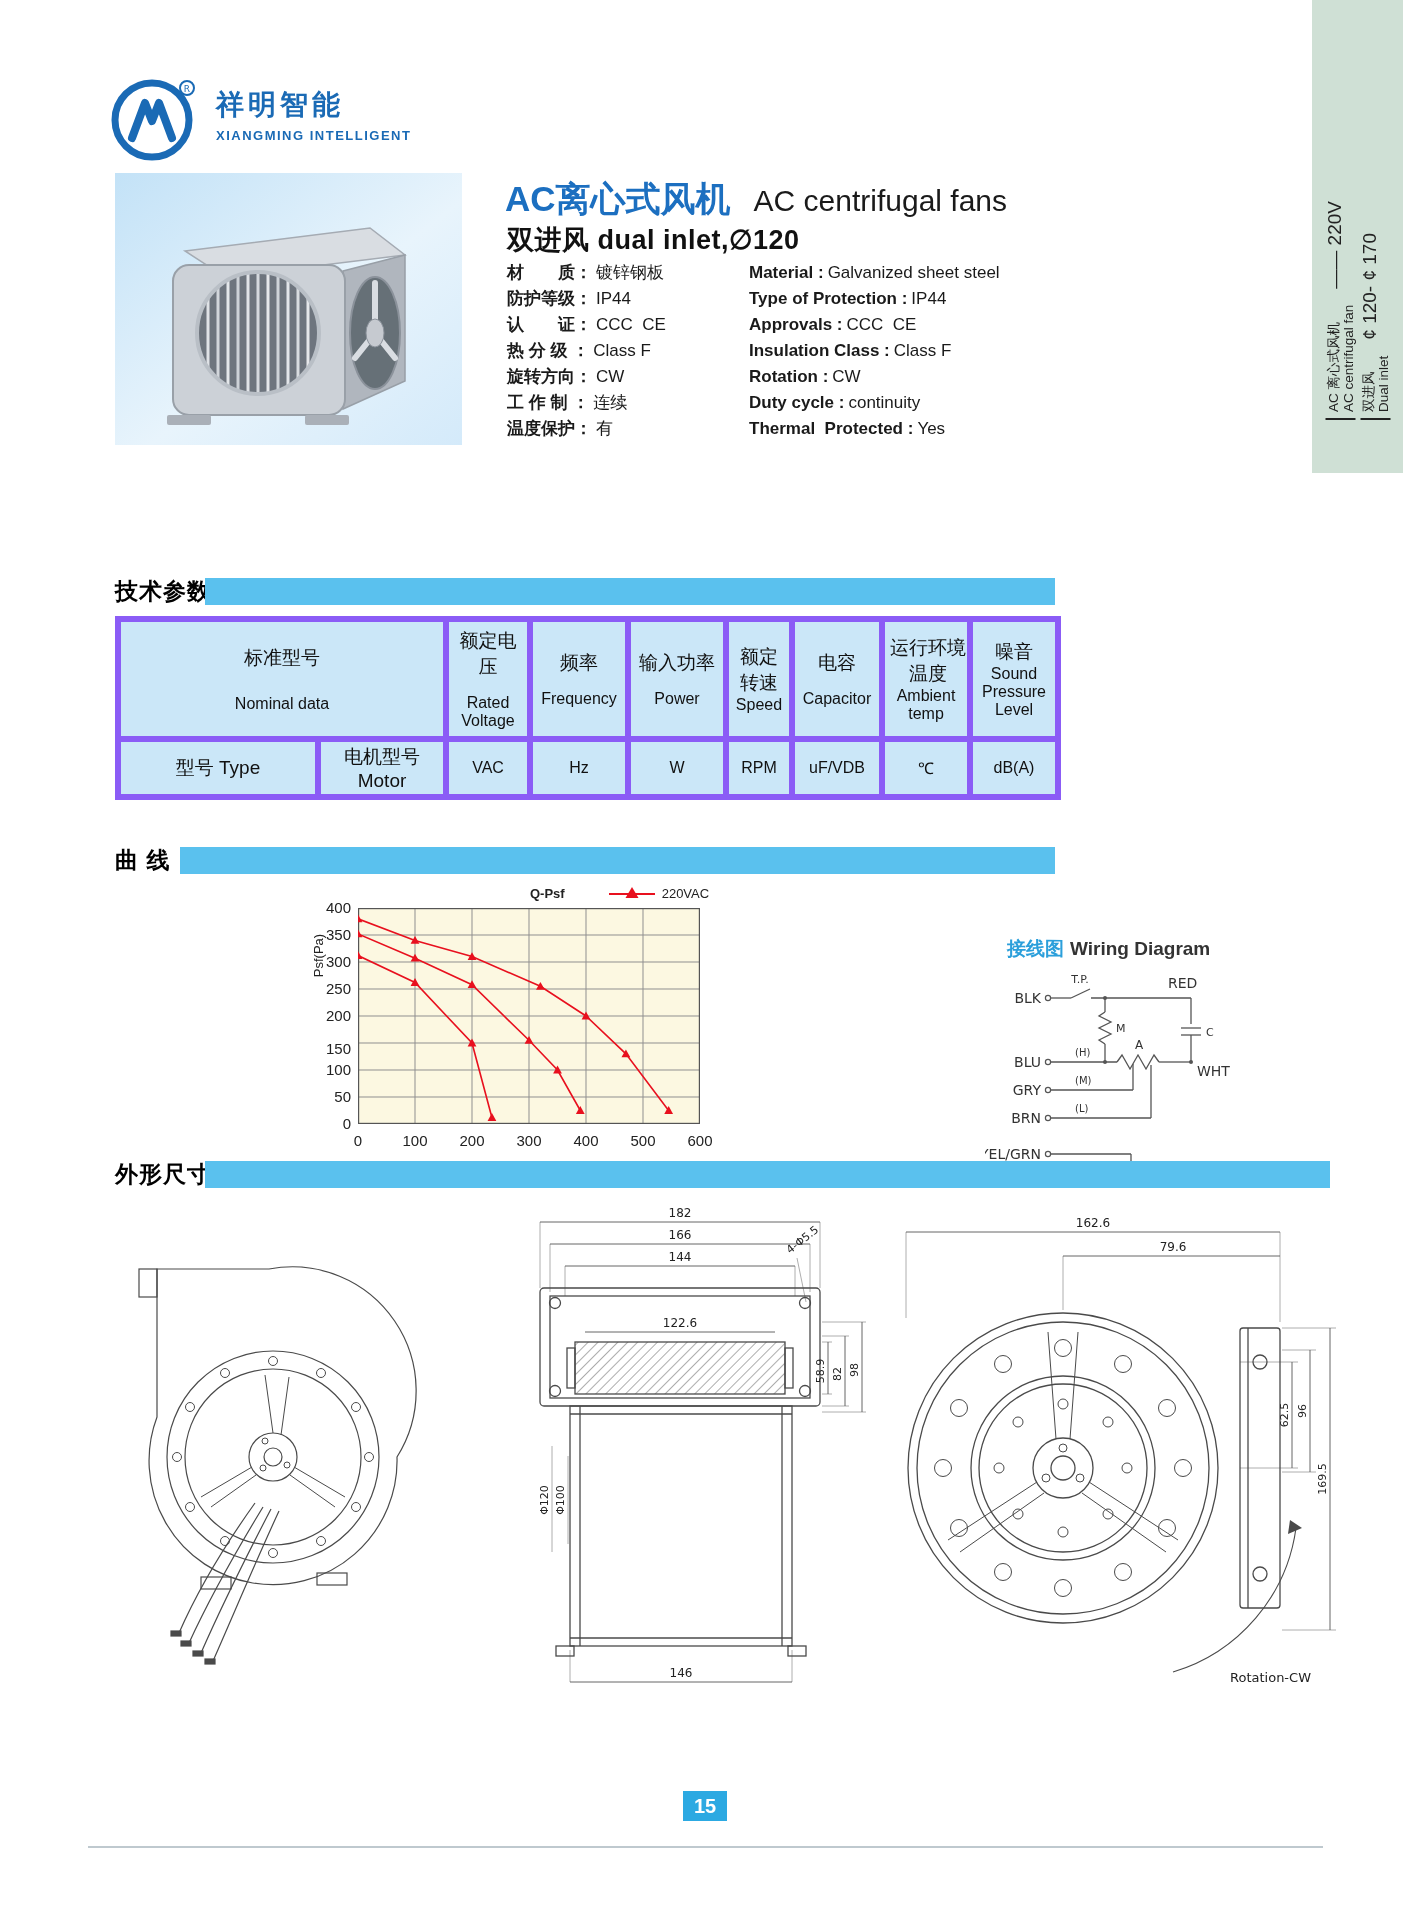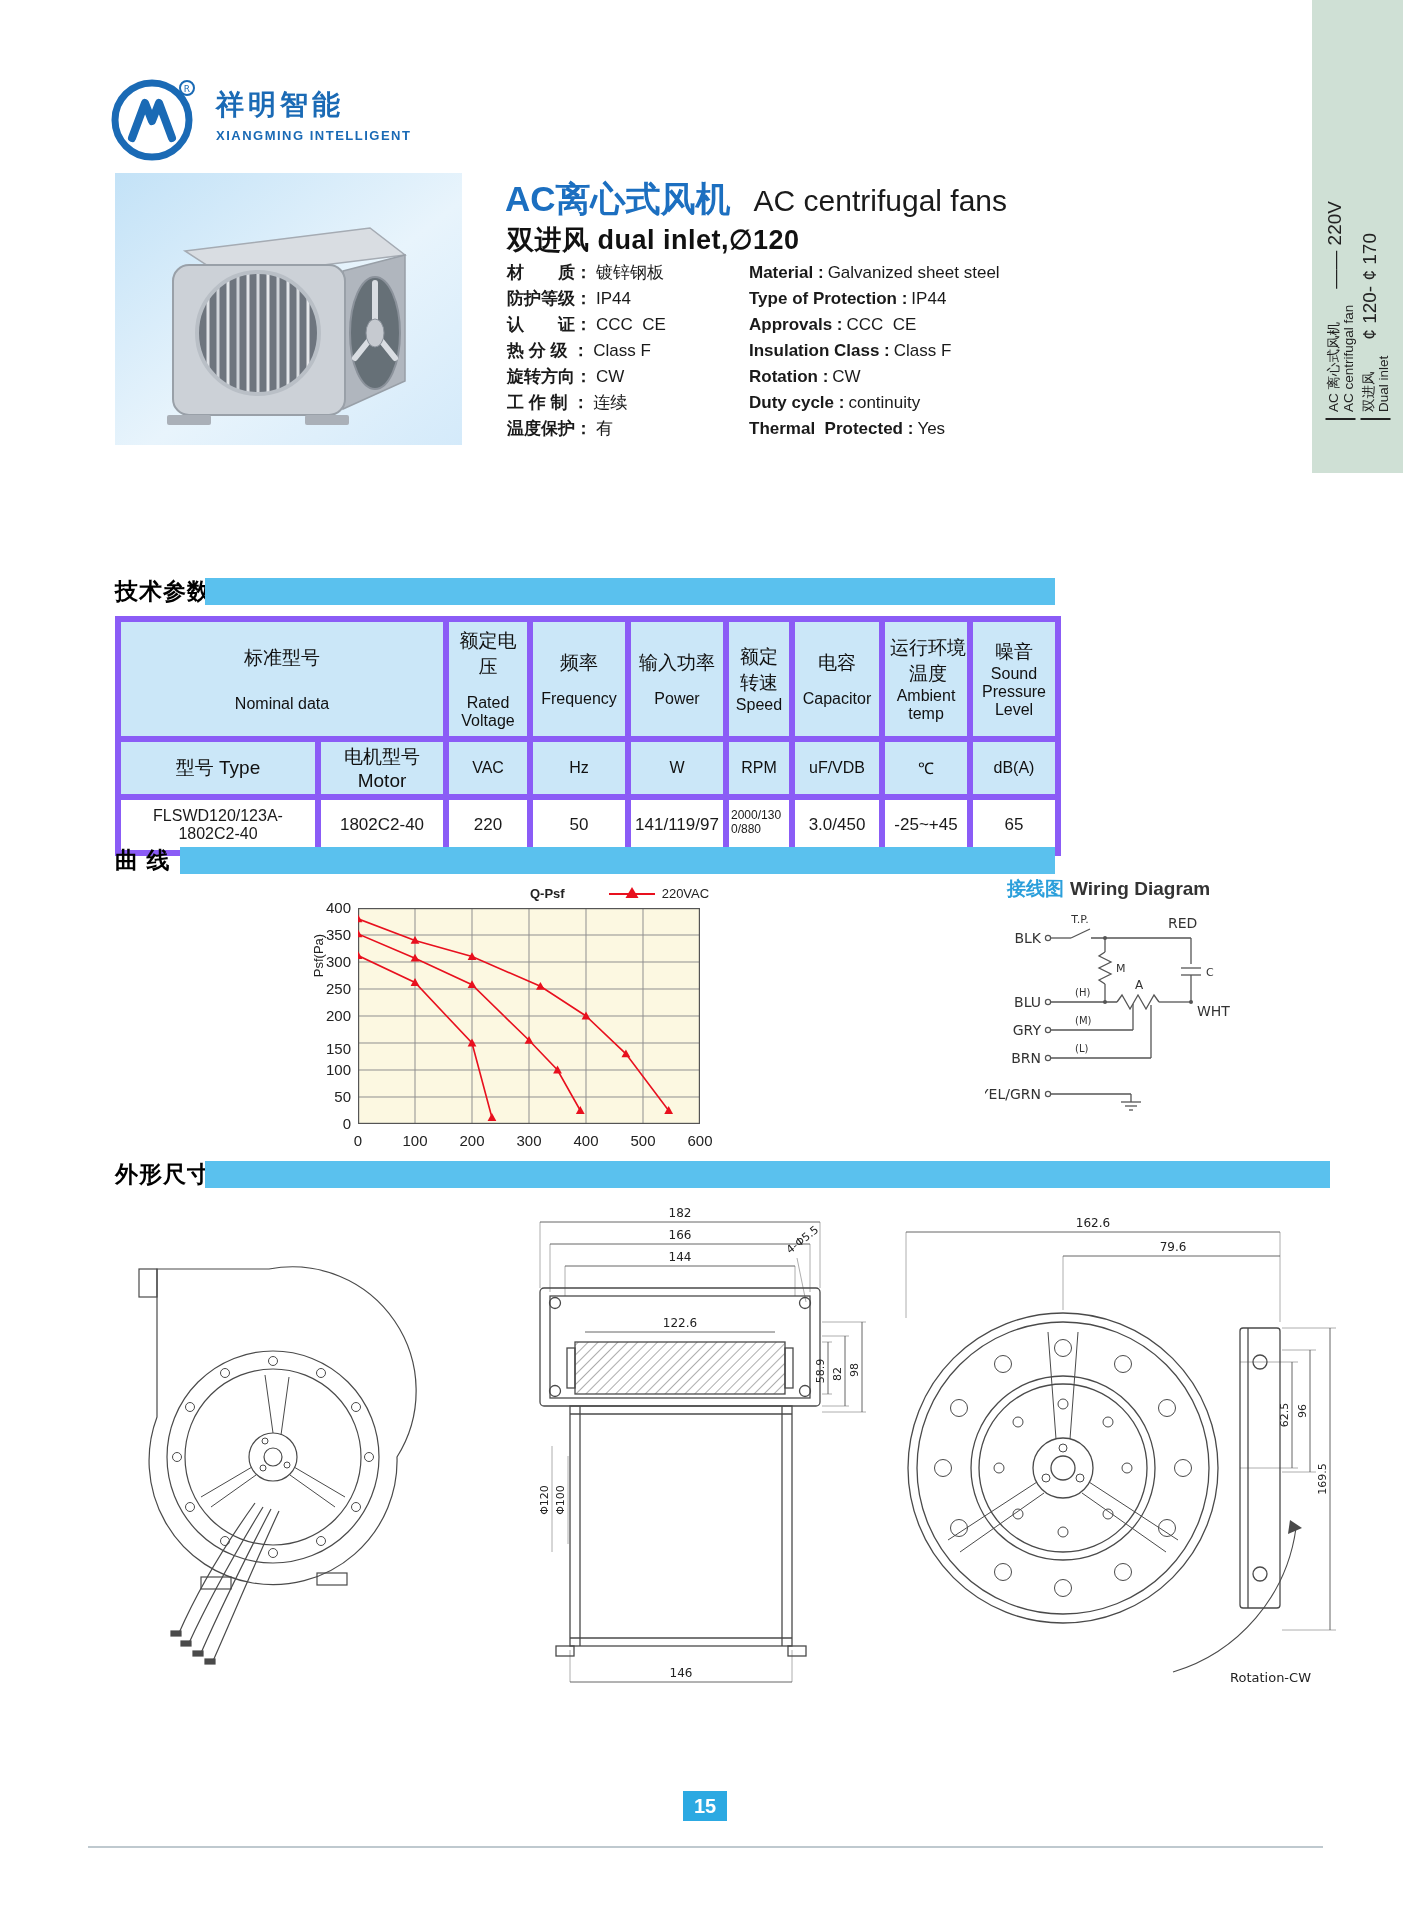--- a/index.html
+++ b/index.html
@@ -238,31 +238,20 @@
     <tr style="height:36px">
       <td class="hd hd-cn">型号  Type</td>
       <td class="hd hd-cn">电机型号  Motor</td>
       <td class="hd hd-en">VAC</td>
       <td class="hd hd-en">Hz</td>
       <td class="hd hd-en">W</td>
       <td class="hd hd-en">RPM</td>
       <td class="hd hd-en">uF/VDB</td>
       <td class="hd hd-en">℃</td>
       <td class="hd hd-en">dB(A)</td>
-    </tr>
-    <tr style="height:56px">
-      <td style="font-size:16px">FLSWD120/123A-1802C2-40</td>
-      <td>1802C2-40</td>
-      <td>220</td>
-      <td>50</td>
-      <td>141/119/97</td>
-      <td style="font-size:12px;text-align:left;word-break:break-all;vertical-align:top;padding-top:8px">2000/1300/880</td>
-      <td>3.0/450</td>
-      <td>-25~+45</td>
-      <td>65</td>
     </tr>
   </tbody>
     </table>
 
   <div class="abs sec-label" style="left:115px;top:845px">曲  线</div>
   <div class="abs secbar" style="left:180px;top:847px;width:875px"></div>
 
   <div class="abs" style="left:295px;top:878px;width:440px;height:310px">
     <div class="legend abs" style="left:235px;top:8px">
       <span style="font-weight:bold">Q-Psf</span>
@@ -329,21 +318,21 @@
         <div class="xtick" style="left: 102px; top: 254px;">100</div>
         <div class="xtick" style="left: 159px; top: 254px;">200</div>
         <div class="xtick" style="left: 216px; top: 254px;">300</div>
         <div class="xtick" style="left: 273px; top: 254px;">400</div>
         <div class="xtick" style="left: 330px; top: 254px;">500</div>
         <div class="xtick" style="left: 387px; top: 254px;">600</div>
       </div>
     <div class="abs axis-label" style="left:333px;top:280px">Q(m3/H)</div>
   </div>
 
-  <div class="abs" style="left:985px;top:872px;width:270px;height:255px">
+  <div class="abs" style="left:985px;top:932px;width:270px;height:255px">
     <div class="abs" style="left:22px;top:4px">
       <span class="wiring-title-cn">接线图</span><span class="wiring-title-en">Wiring Diagram</span>
     </div>
     <svg class="abs" style="left:0;top:36px" width="250" height="212" viewBox="0 0 250 212">
       <g stroke="#555" stroke-width="1.3" fill="none">
         <line x1="65.5" y1="30" x2="86" y2="30"></line>
           <line x1="86" y1="30" x2="105" y2="21"></line>
         <line x1="106" y1="30" x2="206" y2="30"></line>
         <line x1="120" y1="30" x2="120" y2="44"></line>
         <polyline points="120,44 114,48 126,54 114,60 126,66 114,72 120,76"></polyline>

